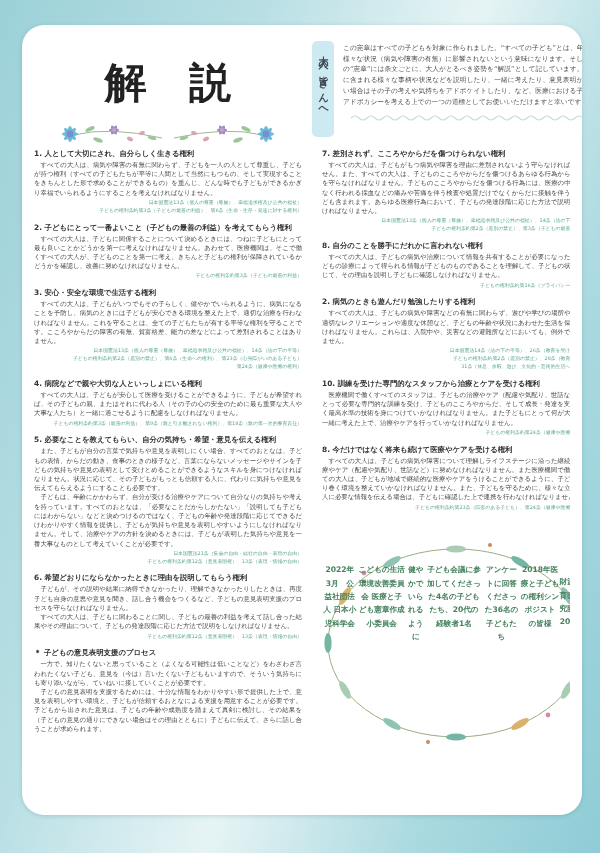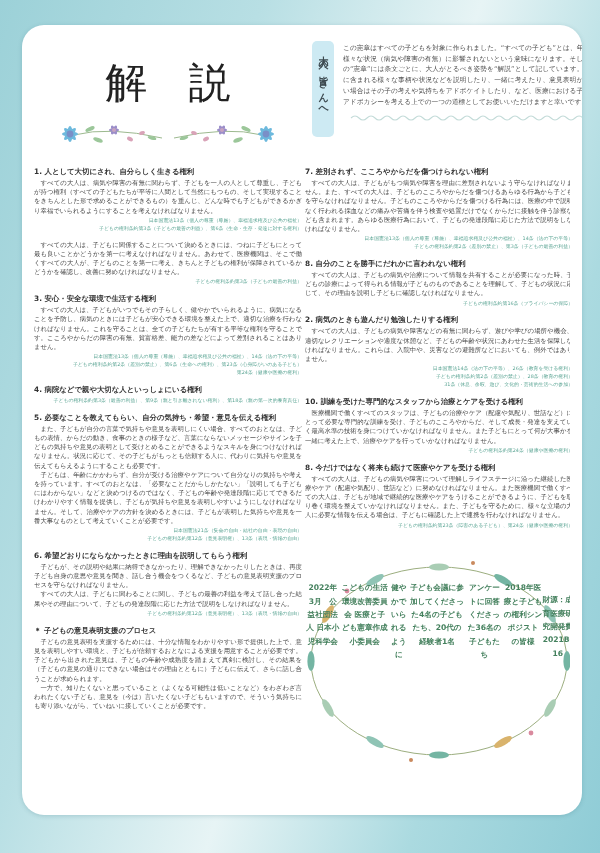--- a/index.html
+++ b/index.html
@@ -11,37 +11,37 @@
   .card{
     position:absolute;left:22px;top:25px;width:560px;height:790px;
     background:#ffffff;border-radius:22px;overflow:hidden;
     box-shadow:0 1px 4px rgba(60,120,130,.25);
     padding:14px 12px 10px 12px;box-sizing:border-box;
   }
   
   .top{display:flex;width:100%;}
   .top-left{width:268px;text-align:center;padding-top:16px;flex:none;}
   .page-title{
-    font-size:42px;font-weight:normal;color:#222;letter-spacing:14px;
+    font-size:42px;font-weight:bold;color:#222;letter-spacing:14px;
     margin:0 0 8px 0;padding-left:14px;
   }
   .top-right{flex:1;display:flex;gap:9px;padding:2px 4px 0 10px;}
   .adult-tab{
     writing-mode:vertical-rl;text-orientation:upright;
     background:#cdeaf3;color:#3d4a50;font-weight:bold;
     font-size:10px;letter-spacing:3px;border-radius:5px;
     padding:7px 4px;height:82px;flex:none;
   }
   .intro{
     font-size:6.7px;line-height:1.6;color:#4c4c4c;margin:2px 0 0 0;
     text-align:justify;
   }
   .wave-divider{display:block;margin:6px 0 2px 6px;opacity:.85;}
   
-  .cols{display:flex;gap:3px;margin-top:18px;height:640px;overflow:hidden;}
+  .cols{display:flex;gap:20px;margin-top:0;height:640px;overflow:hidden;}
   .col{width:268px;flex:none;}
   .section{margin-bottom:8px;}
   .sec-title{
     font-size:7.4px;font-weight:bold;color:#333;margin:0 0 2px 0;line-height:1.35;
   }
   .sec-body{margin:0;}
   .para{
     font-size:6.4px;line-height:1.44;color:#474747;margin:0;text-align:justify;
   }
   .sec-cites{margin-top:1px;}
@@ -115,20 +115,21 @@
     <div class="sec-body">
             <p class="para">　すべての大人は、病気や障害の有無に関わらず、子どもを一人の人として尊重し、子どもが持つ権利（すべての子どもたちが平等に人間として当然にもつもの、そして実現することをきちんとした形で求めることができるもの）を重んじ、どんな時でも子どもができるかぎり幸福でいられるようにすることを考えなければなりません。</p>
           </div>
     <div class="sec-cites">
             <div class="cite">日本国憲法13条（個人の尊重（尊厳）、幸福追求権及び公共の福祉）</div>
             <div class="cite">子どもの権利条約第3条（子どもの最善の利益）、第6条（生命・生存・発達に対する権利）</div>
           </div>
   </div>
 
   <div class="section">
+    <h3 class="sec-title">2. 子どもにとって一番よいこと（子どもの最善の利益）を考えてもらう権利</h3>
     <div class="sec-body">
             <p class="para">　すべての大人は、子どもに関係することについて決めるときには、つねに子どもにとって最も良いことかどうかを第一に考えなければなりません。あわせて、医療機関は、そこで働くすべての大人が、子どものことを第一に考え、きちんと子どもの権利が保障されているかどうかを確認し、改善に努めなければなりません。</p>
           </div>
     <div class="sec-cites">
             <div class="cite">子どもの権利条約第3条（子どもの最善の利益）</div>
           </div>
   </div>
 
   <div class="section">
     <h3 class="sec-title">3. 安心・安全な環境で生活する権利</h3>
@@ -137,20 +138,23 @@
           </div>
     <div class="sec-cites">
             <div class="cite">日本国憲法13条（個人の尊重（尊厳）、幸福追求権及び公共の福祉）、14条（法の下の平等）</div>
             <div class="cite">子どもの権利条約第2条（差別の禁止）、第6条（生命への権利）、第23条（心身障がいのある子ども）</div>
             <div class="cite">第24条（健康や医療の権利）</div>
           </div>
   </div>
 
   <div class="section">
     <h3 class="sec-title">4. 病院などで親や大切な人といっしょにいる権利</h3>
+    <div class="sec-body">
+            <p class="para">　すべての大人は、子どもが安心して医療を受けることができるように、子どもが希望すれば、その子どもの親、またはそれに代わる人（その子の心の安全のために最も重要な大人や大事な人たち）と一緒に過ごせるように配慮をしなければなりません。</p>
+          </div>
     <div class="sec-cites">
             <div class="cite">子どもの権利条約第3条（最善の利益）、第9条（親と引き離されない権利）、第18条（親の第一次的養育責任）</div>
           </div>
   </div>
 
   <div class="section">
     <h3 class="sec-title">5. 必要なことを教えてもらい、自分の気持ち・希望・意見を伝える権利</h3>
     <div class="sec-body">
             <p class="para">　また、子どもが自分の言葉で気持ちや意見を表明しにくい場合、すべてのおとなは、子どもの表情、からだの動き、食事のときの様子など、言葉にならないメッセージやサインを子どもの気持ちや意見の表明として受けとめることができるようなスキルを身につけなければなりません。状況に応じて、その子どもがもっとも信頼する人に、代わりに気持ちや意見を伝えてもらえるようにすることも必要です。</p>
             <p class="para">　子どもは、年齢にかかわらず、自分が受ける治療やケアについて自分なりの気持ちや考えを持っています。すべてのおとなは、「必要なことだからしかたない」「説明しても子どもにはわからない」などと決めつけるのではなく、子どもの年齢や発達段階に応じてできるだけわかりやすく情報を提供し、子どもが気持ちや意見を表明しやすいようにしなければなりません。そして、治療やケアの方針を決めるときには、子どもが表明した気持ちや意見を一番大事なものとして考えていくことが必要です。</p>
@@ -168,22 +172,22 @@
             <p class="para">　すべての大人は、子どもに関わることに関し、子どもの最善の利益を考えて話し合った結果やその理由について、子どもの発達段階に応じた方法で説明をしなければなりません。</p>
           </div>
     <div class="sec-cites">
             <div class="cite">子どもの権利条約第12条（意見表明権）、13条（表現・情報の自由）</div>
           </div>
   </div>
 
   <div class="section">
     <h3 class="sec-title">＊ 子どもの意見表明支援のプロセス</h3>
     <div class="sec-body">
+            <p class="para">　一方で、知りたくないと思っていること（よくなる可能性は低いことなど）をわざわざ言われたくない子ども、意見を（今は）言いたくない子どももいますので、そういう気持ちにも寄り添いながら、ていねいに接していくことが必要です。</p>
             <p class="para">　子どもの意見表明を支援するためには、十分な情報をわかりやすい形で提供した上で、意見を表明しやすい環境と、子どもが信頼するおとなによる支援を用意することが必要です。子どもから出された意見は、子どもの年齢や成熟度を踏まえて真剣に検討し、その結果を（子どもの意見の通りにできない場合はその理由とともに）子どもに伝えて、さらに話し合うことが求められます。</p>
-            <p class="para">　一方で、知りたくないと思っていること（よくなる可能性は低いことなど）をわざわざ言われたくない子ども、意見を（今は）言いたくない子どももいますので、そういう気持ちにも寄り添いながら、ていねいに接していくことが必要です。</p>
           </div>
     <div class="sec-cites"></div>
   </div>
 </div>
     <div class="col" id="col-right">
 
   <div class="section">
     <h3 class="sec-title">7. 差別されず、こころやからだを傷つけられない権利</h3>
     <div class="sec-body">
             <p class="para">　すべての大人は、子どもがもつ病気や障害を理由に差別されないよう守らなければなりません。また、すべての大人は、子どものこころやからだを傷つけるあらゆる行為から子どもを守らなければなりません。子どものこころやからだを傷つける行為には、医療の中で説明なく行われる採血などの痛みや苦痛を伴う検査や処置だけでなくからだに接触を伴う診察なども含まれます。あらゆる医療行為において、子どもの発達段階に応じた方法で説明をしなければなりません。</p>

